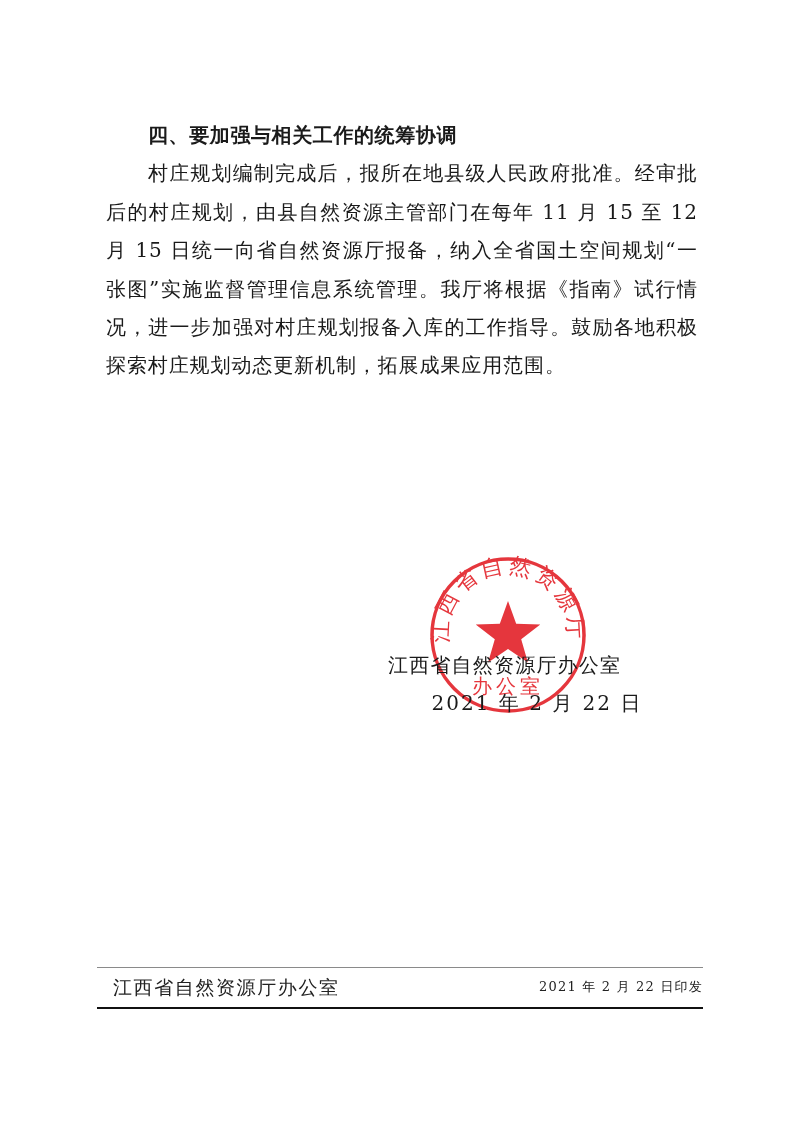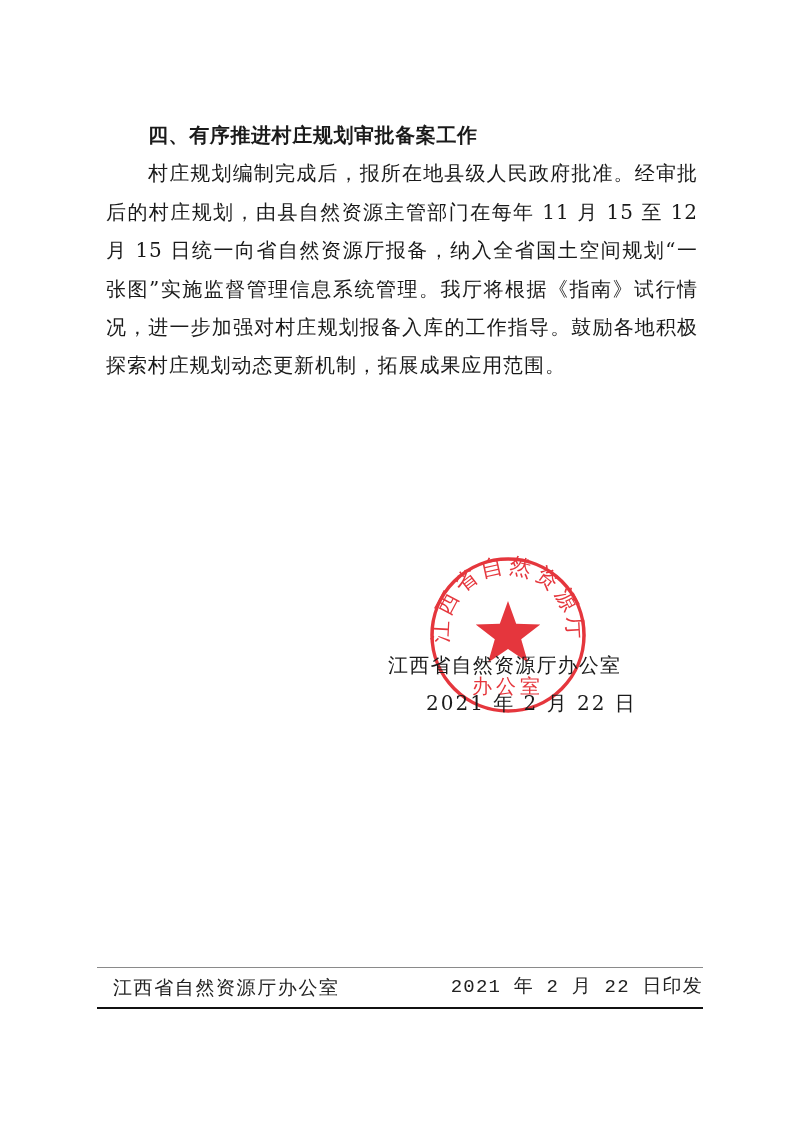--- a/index.html
+++ b/index.html
@@ -49,21 +49,21 @@
       position: absolute;
       left: 388px;
       top: 646px;
       width: 260px;
       font-size: 20px;
       line-height: 38px;
       letter-spacing: 1.2px;
       z-index: 2;
     }
     .sig-org { display: block; }
-    .sig-date { display: block; padding-left: 38px; letter-spacing: 2px; }
+    .sig-date { display: block; padding-left: 38px; letter-spacing: 2px; text-align: center; }
     .stamp {
       position: absolute;
       left: 428px;
       top: 555px;
       width: 160px;
       height: 160px;
       z-index: 1;
       opacity: 0.92;
     }
     .footer {
@@ -93,34 +93,33 @@
       top: 8px;
       font-size: 19px;
       line-height: 24px;
       letter-spacing: 1.6px;
       color: #222;
     }
     .footer-right {
       position: absolute;
       right: 0;
       top: 8px;
-      font-size: 19px;
+      font-size: 13px;
       line-height: 24px;
       letter-spacing: 1.2px;
       color: #222;
-      font-family: Liberation Mono, monospace;
     }
   </style>
 </head>
 <body>
 
 <div class="page">
 
   <div class="body-text">
-    <p class="heading">四、有序推进村庄规划审批备案工作</p>
+    <p class="heading">四、要加强与相关工作的统筹协调</p>
     <p class="para indent">村庄规划编制完成后，报所在地县级人民政府批准。经审批后的村庄规划，由县自然资源主管部门在每年 11 月 15 至 12 月 15 日统一向省自然资源厅报备，纳入全省国土空间规划“一张图”实施监督管理信息系统管理。我厅将根据《指南》试行情况，进一步加强对村庄规划报备入库的工作指导。鼓励各地积极探索村庄规划动态更新机制，拓展成果应用范围。</p>
   </div>
 
   <svg class="stamp" viewBox="0 0 160 160" xmlns="http://www.w3.org/2000/svg">
     <defs>
       <path id="ring-arc" d="M 28 108 A 60 60 0 1 1 132 108" fill="none"></path>
     </defs>
     <circle cx="80" cy="80" r="76" fill="none" stroke="#e3262d" stroke-width="3.5"></circle>
     <text font-size="22" fill="#e3262d" font-family="DejaVu Serif, serif" letter-spacing="4">
       <textPath href="#ring-arc" startOffset="50%" text-anchor="middle">江西省自然资源厅</textPath>

